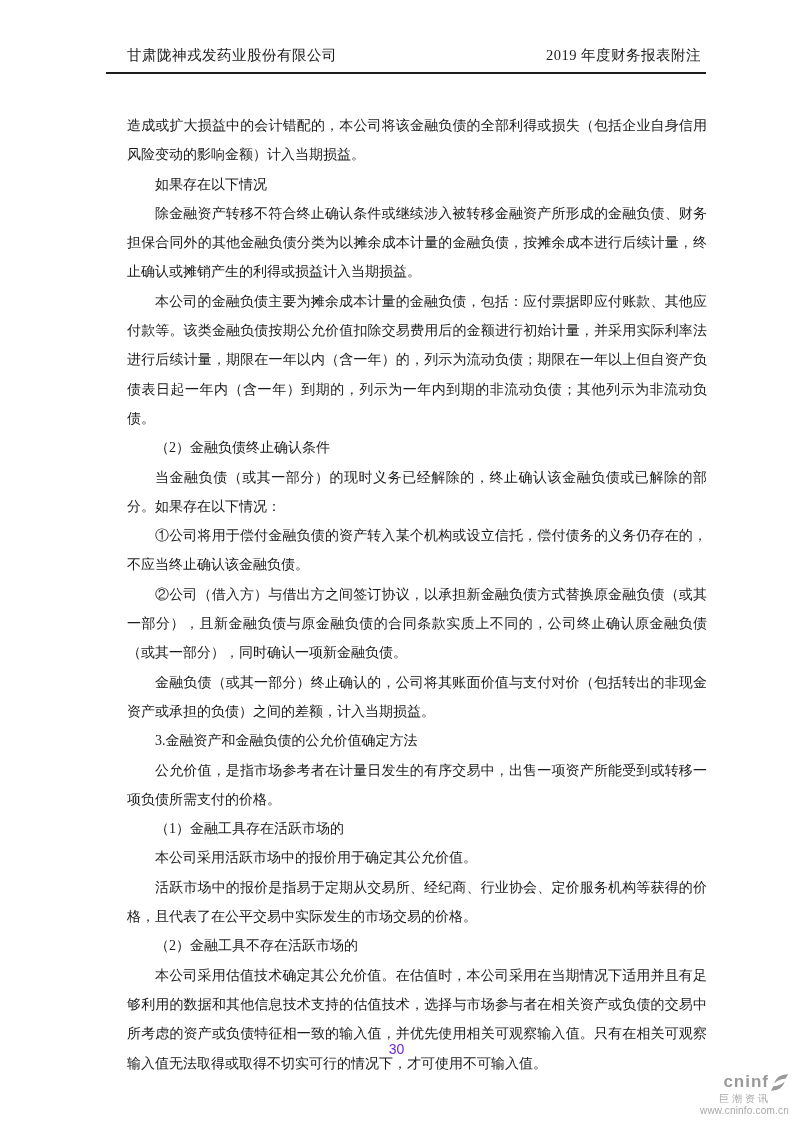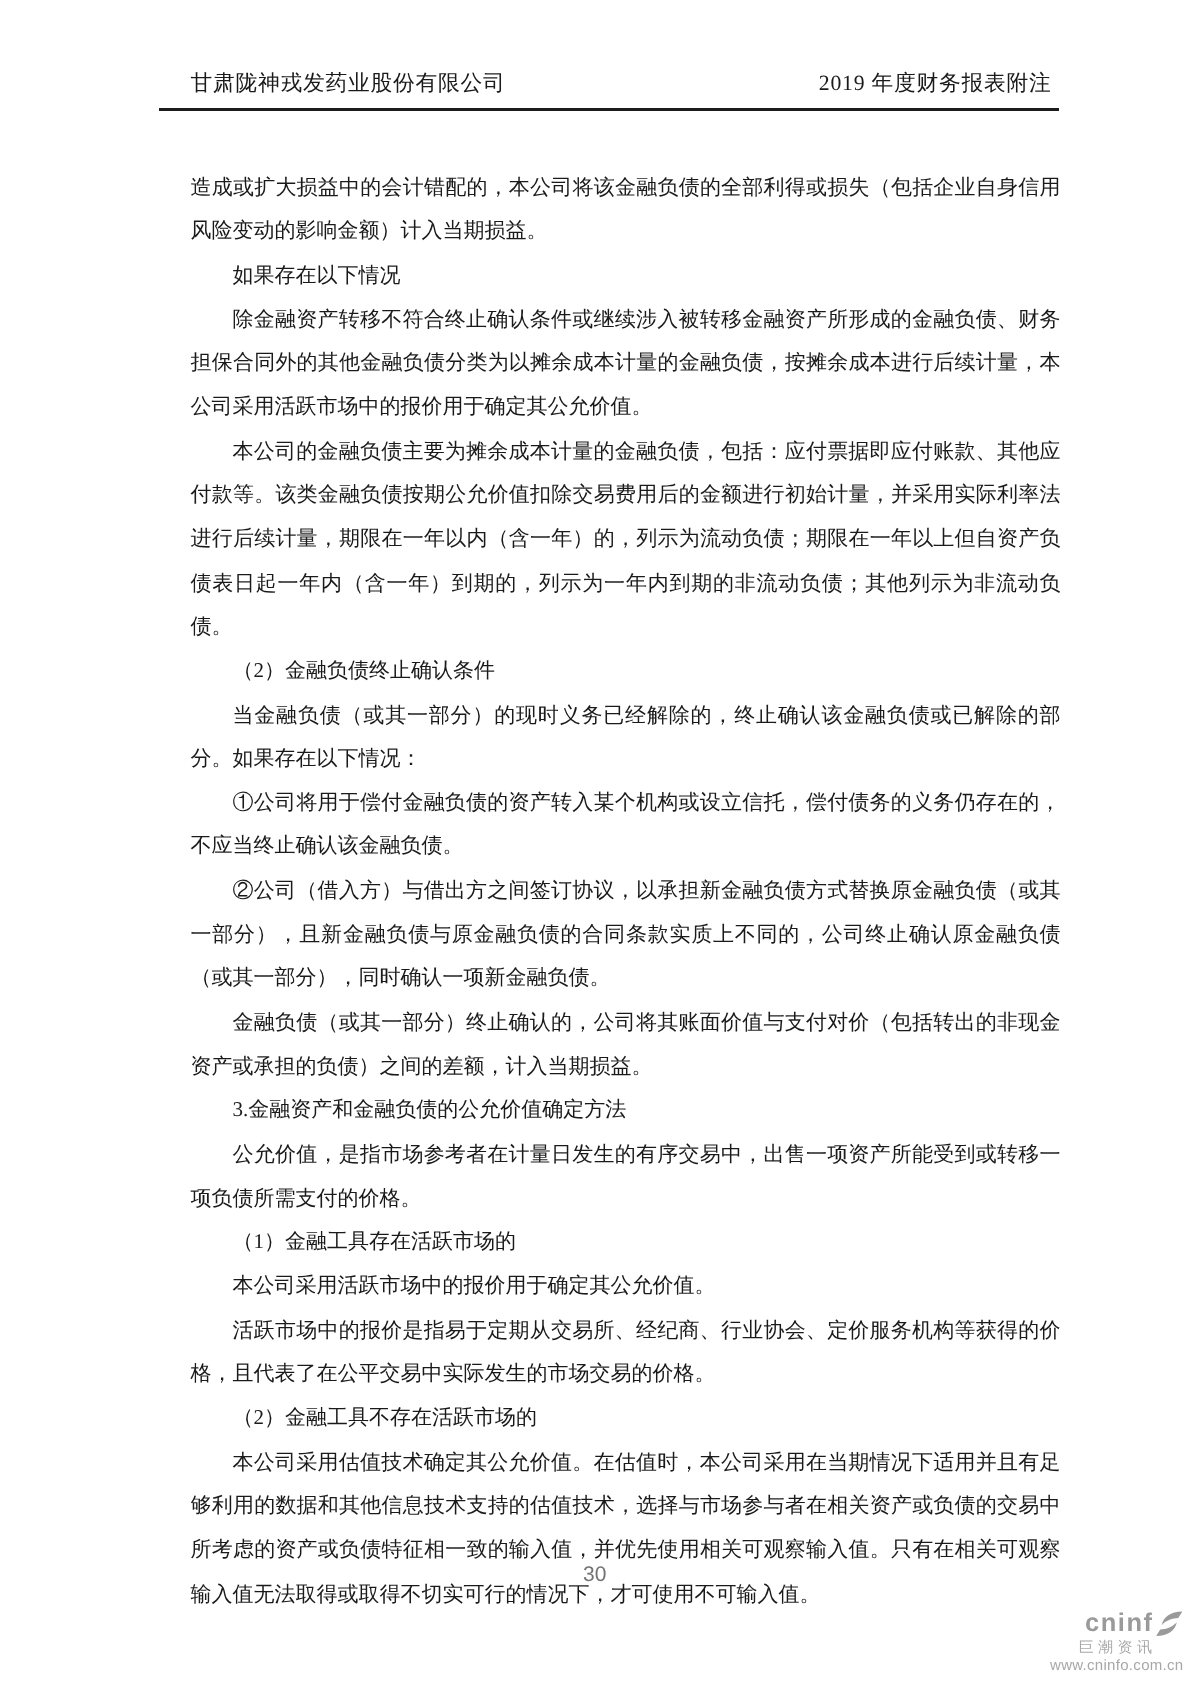--- a/index.html
+++ b/index.html
@@ -64,21 +64,21 @@
 
   
   .page-number {
     position: absolute;
     left: 0;
     top: 1041px;
     width: 100%;
     text-align: center;
     font-family: "Liberation Sans", sans-serif;
     font-size: 14px;
-    color: #737373;
+    color: #6d28d9;
   }
 
   .cninfo-logo {
     position: absolute;
     right: 4px;
     top: 1073px;
     text-align: right;
     color: #9e9e9e;
     font-family: "Liberation Sans", sans-serif;
     line-height: 1.1;
@@ -121,21 +121,21 @@
 <div class="page">
 
   <div class="header">
     <span class="h-left">甘肃陇神戎发药业股份有限公司</span>
     <span class="h-right">2019 年度财务报表附注</span>
   </div>
 
   <div class="content" id="content">
       <p class="para">造成或扩大损益中的会计错配的，本公司将该金融负债的全部利得或损失（包括企业自身信用风险变动的影响金额）计入当期损益。</p>
       <p class="para indent">如果存在以下情况</p>
-      <p class="para indent">除金融资产转移不符合终止确认条件或继续涉入被转移金融资产所形成的金融负债、财务担保合同外的其他金融负债分类为以摊余成本计量的金融负债，按摊余成本进行后续计量，本公司采用活跃市场中的报价用于确定其公允价值。</p>
+      <p class="para indent">除金融资产转移不符合终止确认条件或继续涉入被转移金融资产所形成的金融负债、财务担保合同外的其他金融负债分类为以摊余成本计量的金融负债，按摊余成本进行后续计量，终止确认或摊销产生的利得或损益计入当期损益。</p>
       <p class="para indent">本公司的金融负债主要为摊余成本计量的金融负债，包括：应付票据即应付账款、其他应付款等。该类金融负债按期公允价值扣除交易费用后的金额进行初始计量，并采用实际利率法进行后续计量，期限在一年以内（含一年）的，列示为流动负债；期限在一年以上但自资产负债表日起一年内（含一年）到期的，列示为一年内到期的非流动负债；其他列示为非流动负债。</p>
       <p class="para indent">（2）金融负债终止确认条件</p>
       <p class="para indent">当金融负债（或其一部分）的现时义务已经解除的，终止确认该金融负债或已解除的部分。如果存在以下情况：</p>
       <p class="para indent">①公司将用于偿付金融负债的资产转入某个机构或设立信托，偿付债务的义务仍存在的，不应当终止确认该金融负债。</p>
       <p class="para indent">②公司（借入方）与借出方之间签订协议，以承担新金融负债方式替换原金融负债（或其一部分），且新金融负债与原金融负债的合同条款实质上不同的，公司终止确认原金融负债（或其一部分），同时确认一项新金融负债。</p>
       <p class="para indent">金融负债（或其一部分）终止确认的，公司将其账面价值与支付对价（包括转出的非现金资产或承担的负债）之间的差额，计入当期损益。</p>
       <p class="para indent">3.金融资产和金融负债的公允价值确定方法</p>
       <p class="para indent">公允价值，是指市场参考者在计量日发生的有序交易中，出售一项资产所能受到或转移一项负债所需支付的价格。</p>
       <p class="para indent">（1）金融工具存在活跃市场的</p>
       <p class="para indent">本公司采用活跃市场中的报价用于确定其公允价值。</p>

